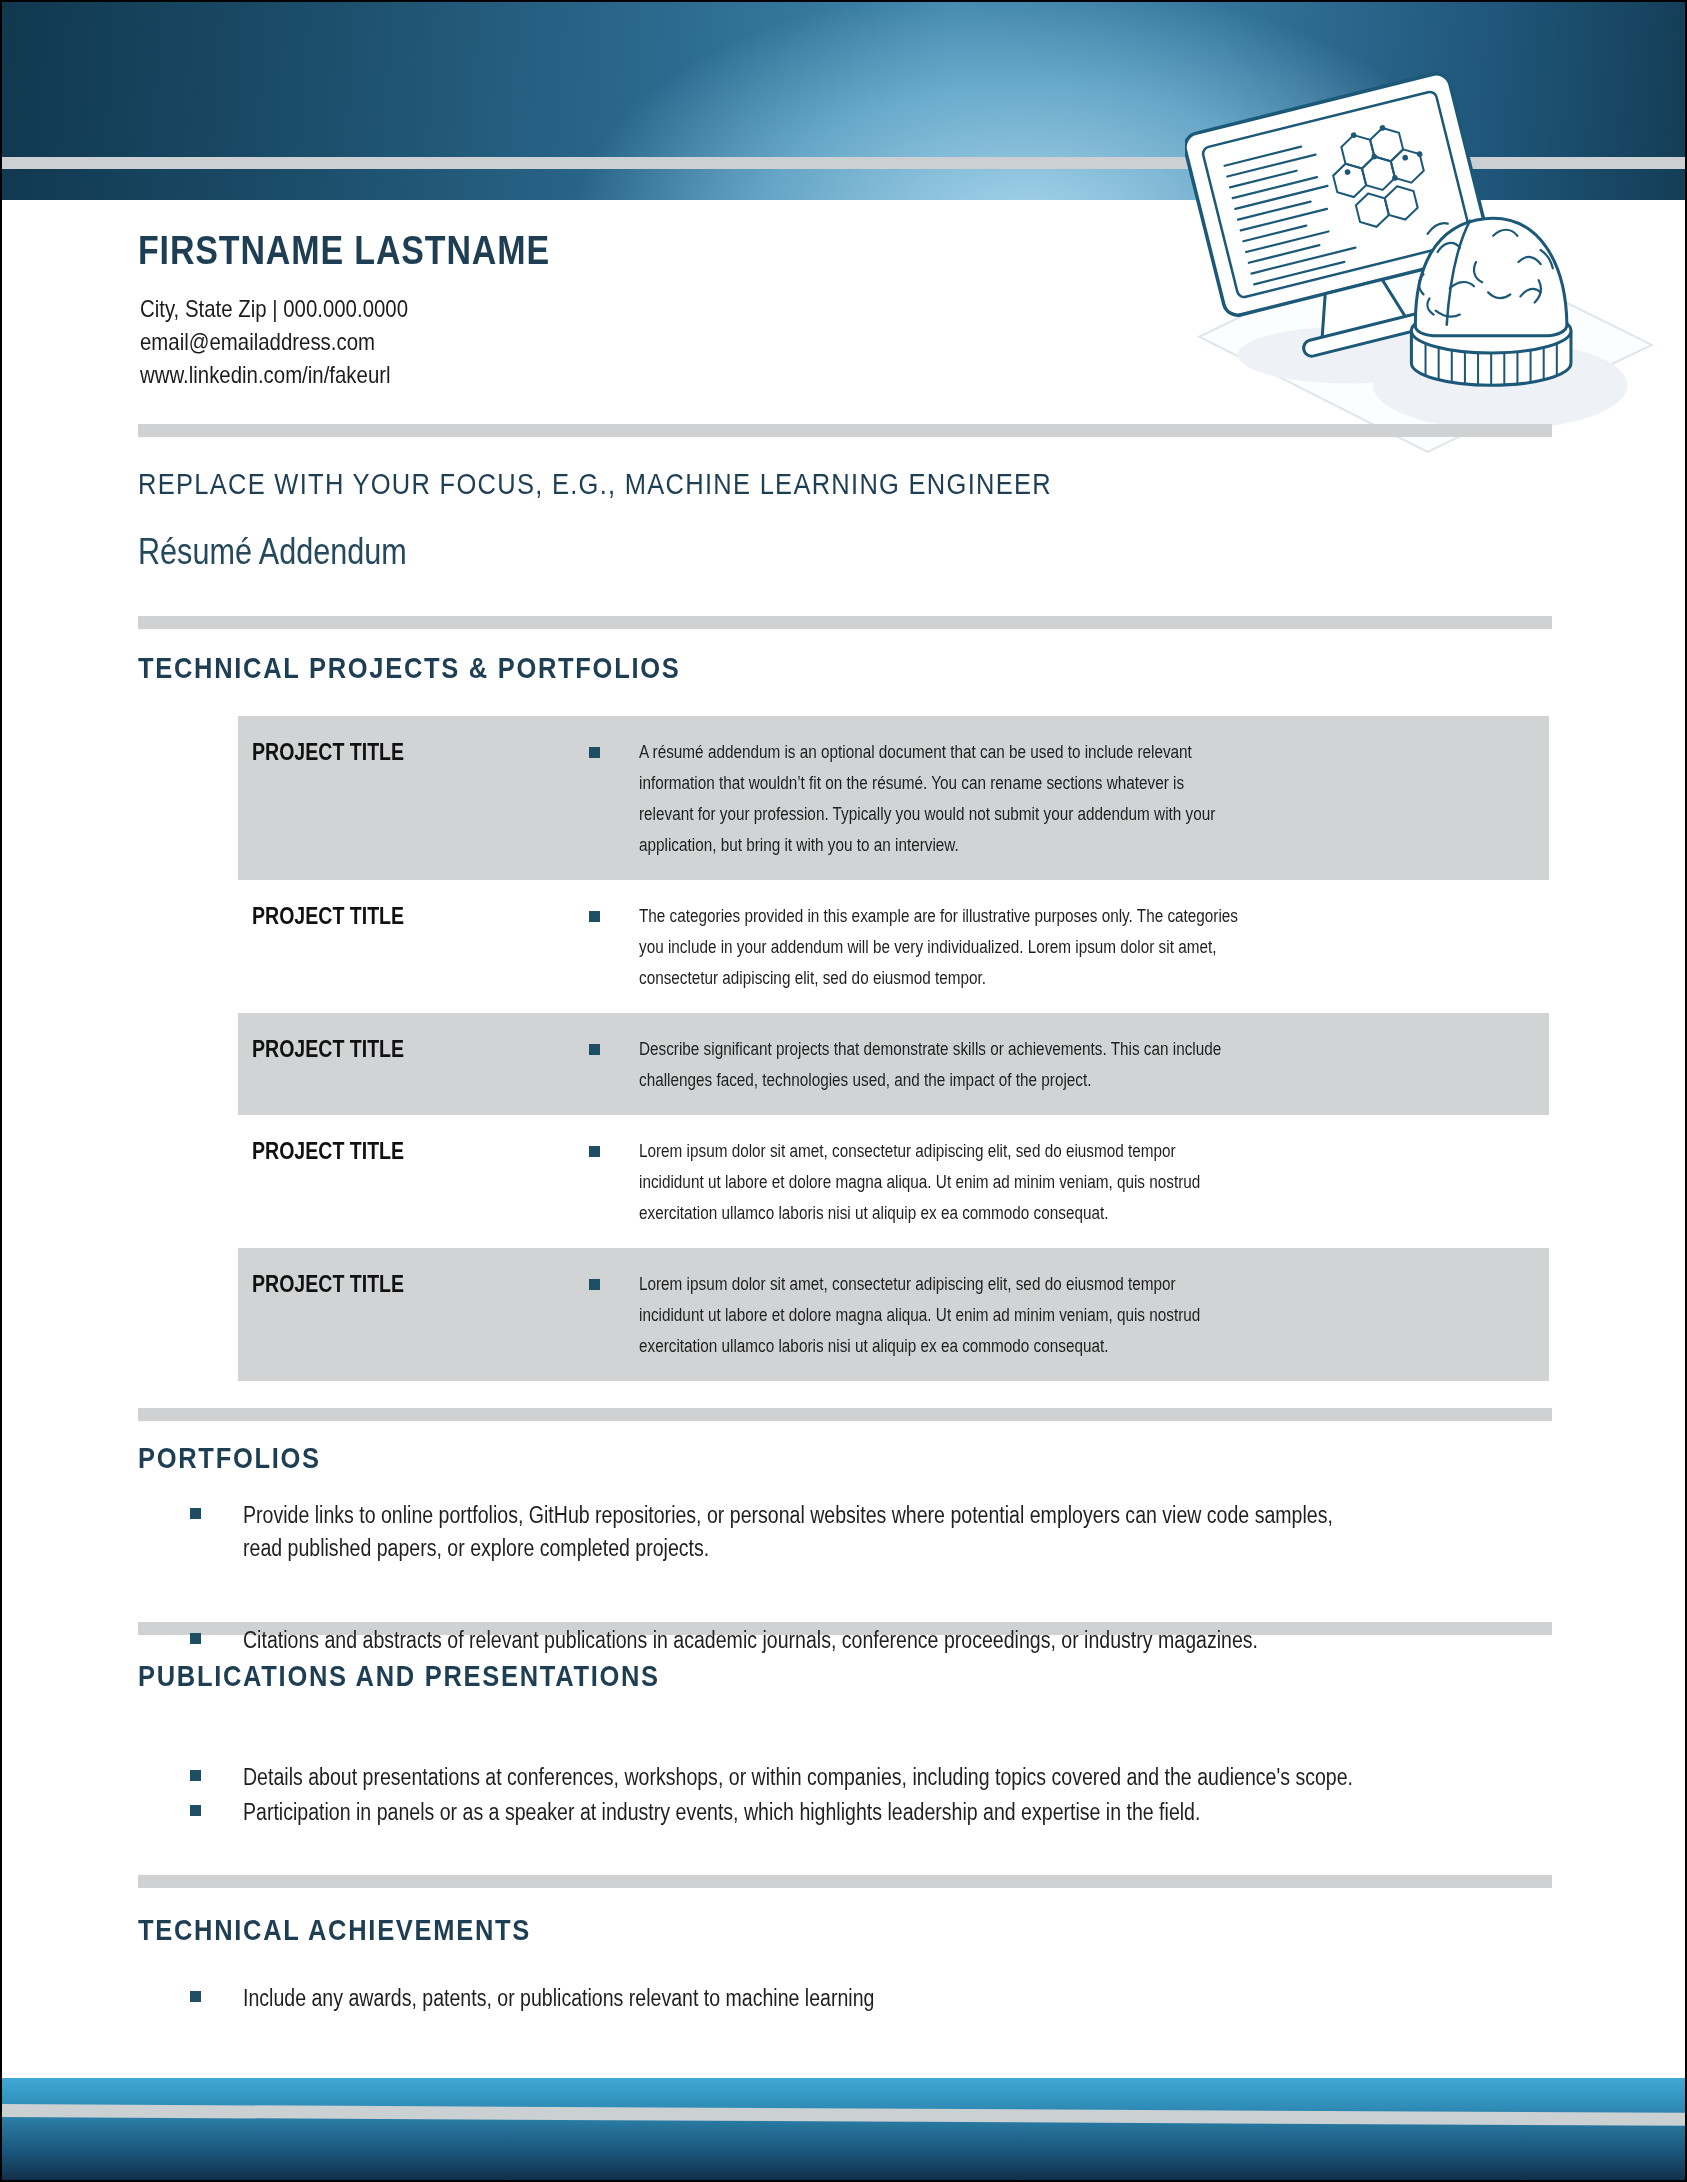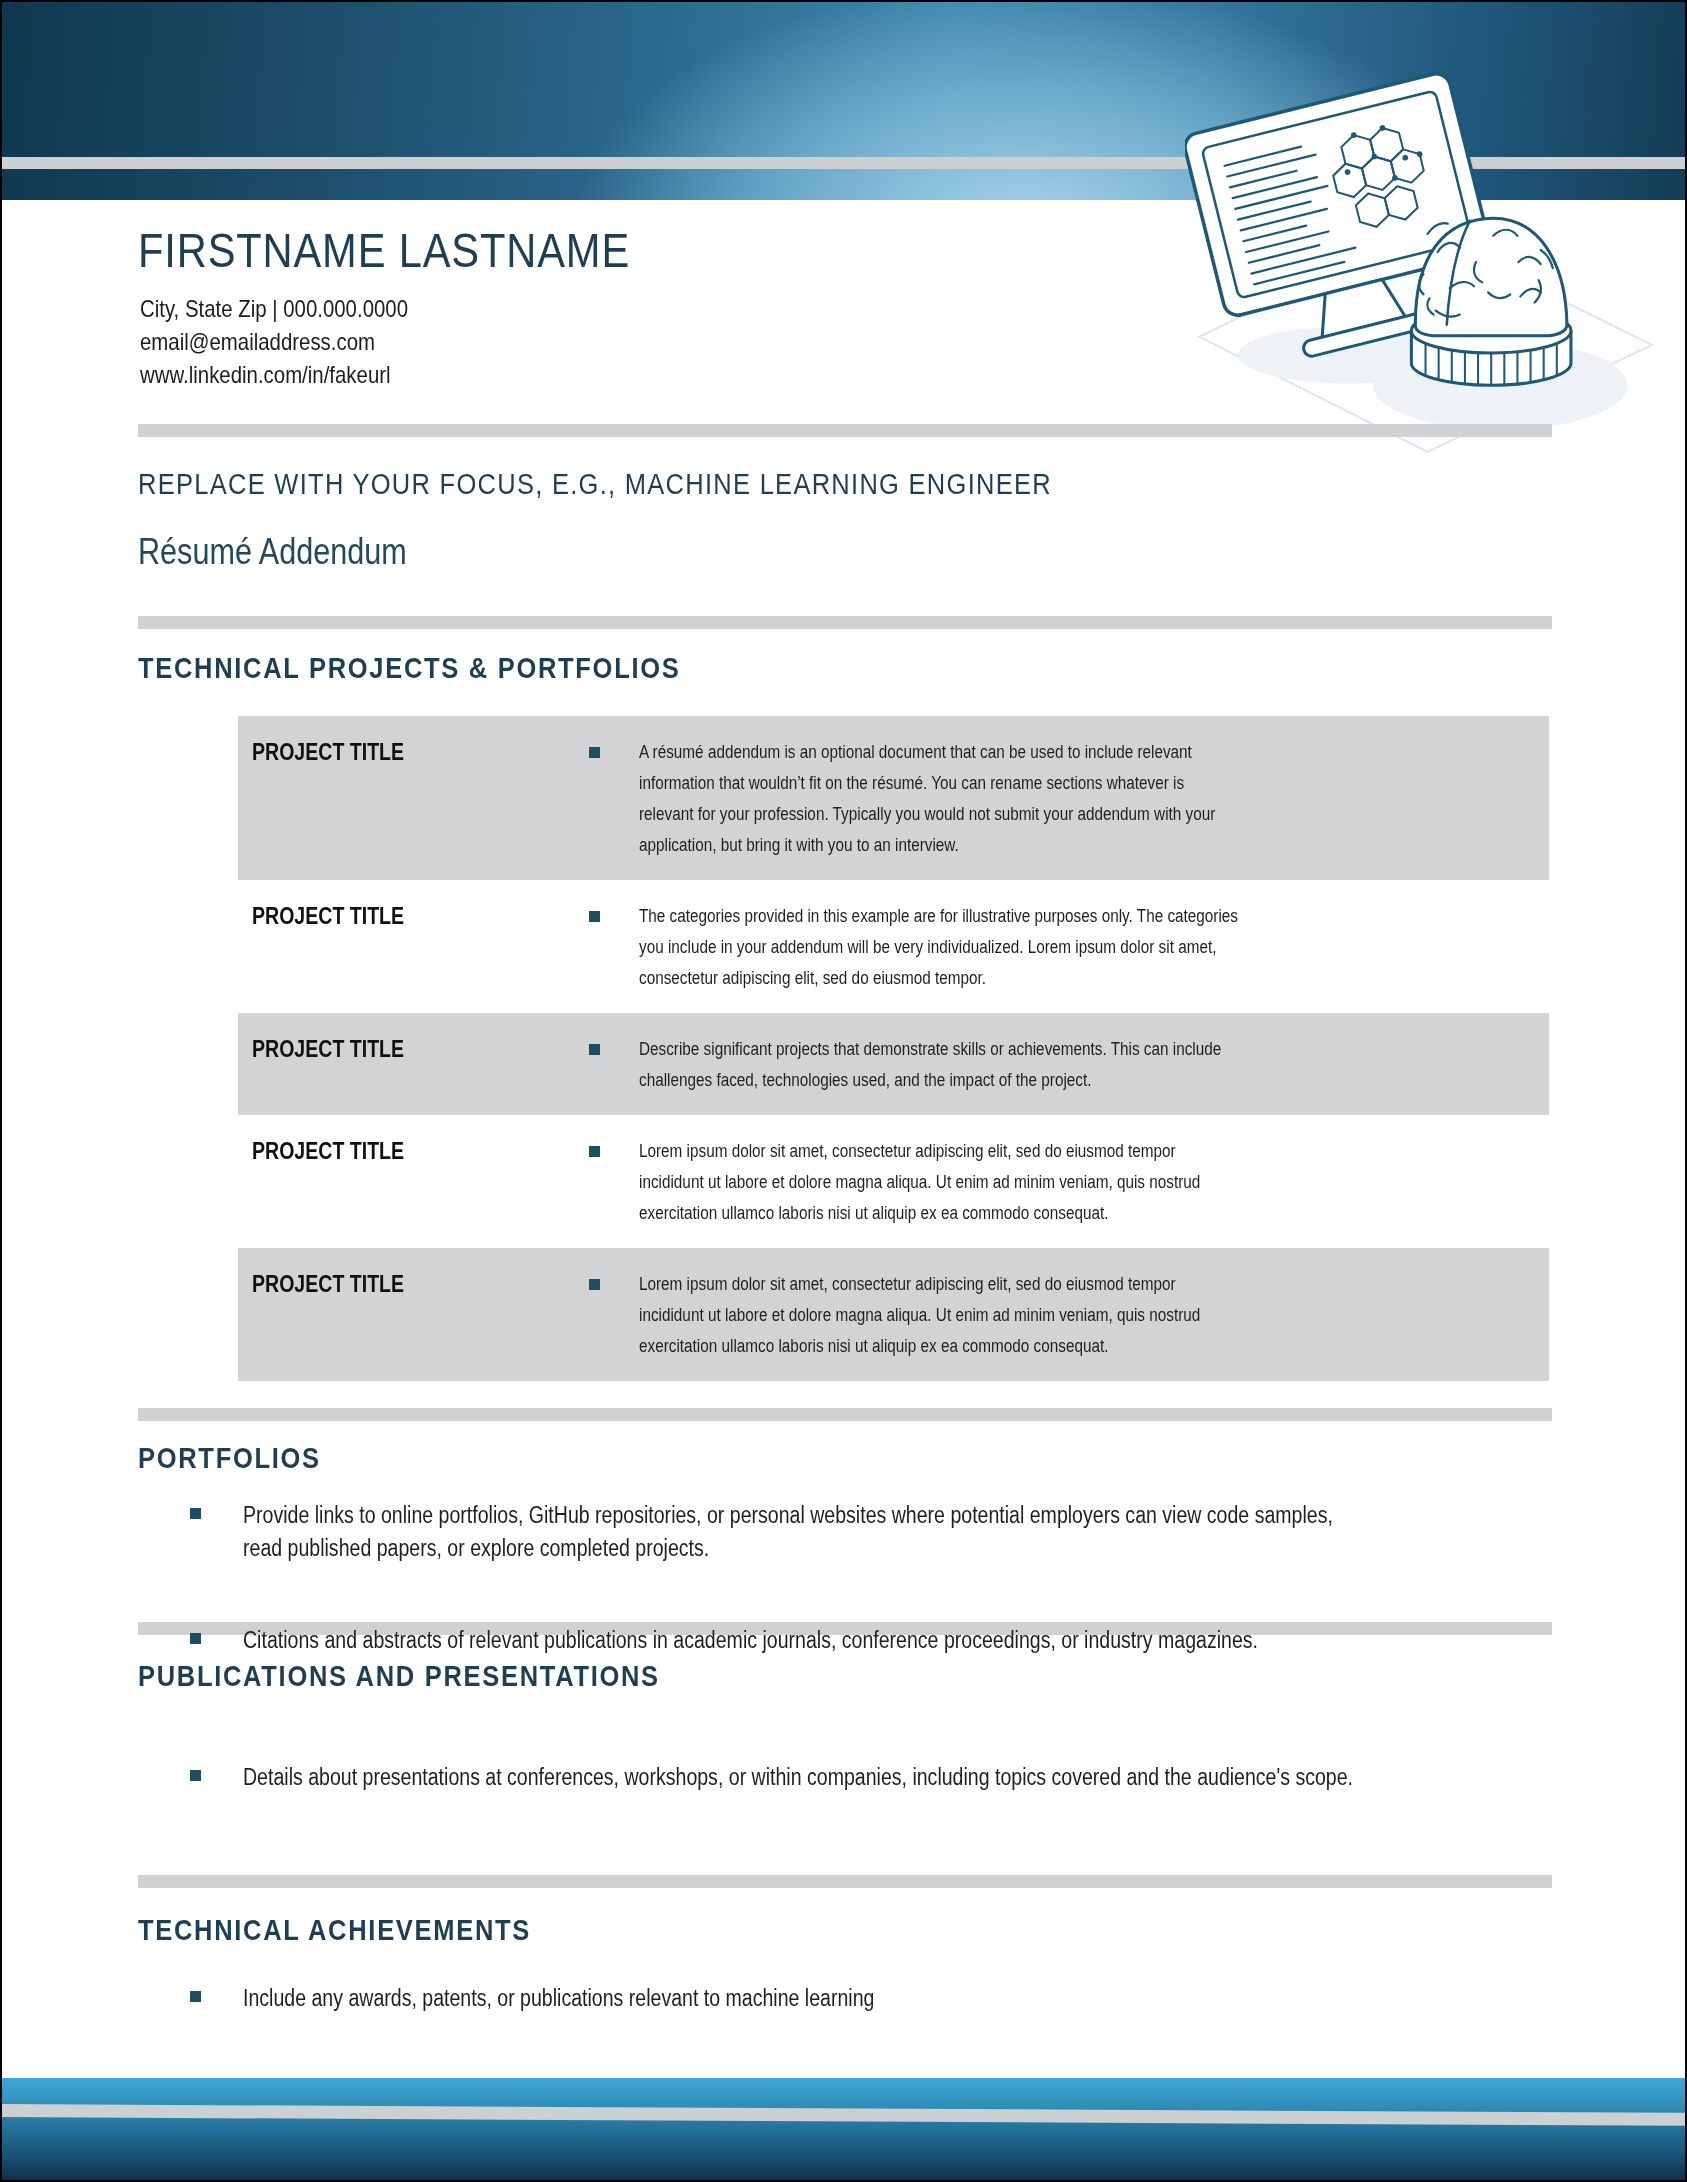--- a/index.html
+++ b/index.html
@@ -21,21 +21,21 @@
     background:linear-gradient(180deg, #41a8d6 0%, #2f8db8 28%, #257097 50%, #1a547a 74%, #123048 100%);
   }
   .band-bottom-stripe {
     position:absolute; left:-10px; bottom:63px; width:1713px; height:13px;
     background:#cbd0d3; transform:rotate(0.30deg); transform-origin:0 50%;
   }
   
   .cx  { display:inline-block; transform:scaleX(0.85); transform-origin:0 0; white-space:pre-line; }
   .cxw { display:block; width:117.6%; transform:scaleX(0.85); transform-origin:0 0; white-space:pre-line; }
   
-  .name { position:absolute; left:136px; top:220px; font-size:49px; font-weight:normal; letter-spacing:1px; color:#1d3e53; line-height:57px; }
+  .name { position:absolute; left:136px; top:220px; font-size:40px; font-weight:bold; letter-spacing:1px; color:#1d3e53; line-height:57px; }
   .contact { position:absolute; left:138px; top:290px; font-size:24px; line-height:33px; color:#1c1c1c; }
   .focus { position:absolute; left:136px; top:465px; font-size:30px; font-weight:normal; letter-spacing:1.5px; color:#1d3e53; }
   .subtitle { position:absolute; left:136px; top:529px; font-size:36px; color:#24485c; }
   .divider { position:absolute; left:136px; width:1414px; height:13px; background:#cfd1d2; }
   .sec-head { position:absolute; left:136px; font-size:30px; font-weight:bold; letter-spacing:2px; color:#1d3e53; }
   
   .ptable { position:absolute; left:236px; top:714px; width:1311px; }
   .prow { display:flex; align-items:flex-start; padding:21px 0 19px 0; box-sizing:border-box; }
   .prow.gray { background:#d2d3d4; }
   .prow.white { background:#ffffff; }
@@ -215,20 +215,26 @@
     <div class="btext">
         <span class="cxw">Citations and abstracts of relevant publications in academic journals, conference proceedings, or industry magazines.</span>
       </div>
   </div>
   <div class="bullet-row" style="top:1759px">
     <div class="sq"></div>
     <div class="btext">
         <span class="cxw">Details about presentations at conferences, workshops, or within companies, including topics covered and the audience's scope.</span>
       </div>
   </div>
+  <div class="bullet-row" style="top:1794px">
+    <div class="sq"></div>
+    <div class="btext">
+        <span class="cxw">Participation in panels or as a speaker at industry events, which highlights leadership and expertise in the field.</span>
+      </div>
+  </div>
 
   <div class="divider" style="top:1873px"></div>
 
   <div class="sec-head" style="top:1911px"><span class="cx">TECHNICAL ACHIEVEMENTS</span></div>
 
   <div class="bullet-row" style="top:1980px">
     <div class="sq"></div>
     <div class="btext">
         <span class="cxw">Include any awards, patents, or publications relevant to machine learning</span>
       </div>

